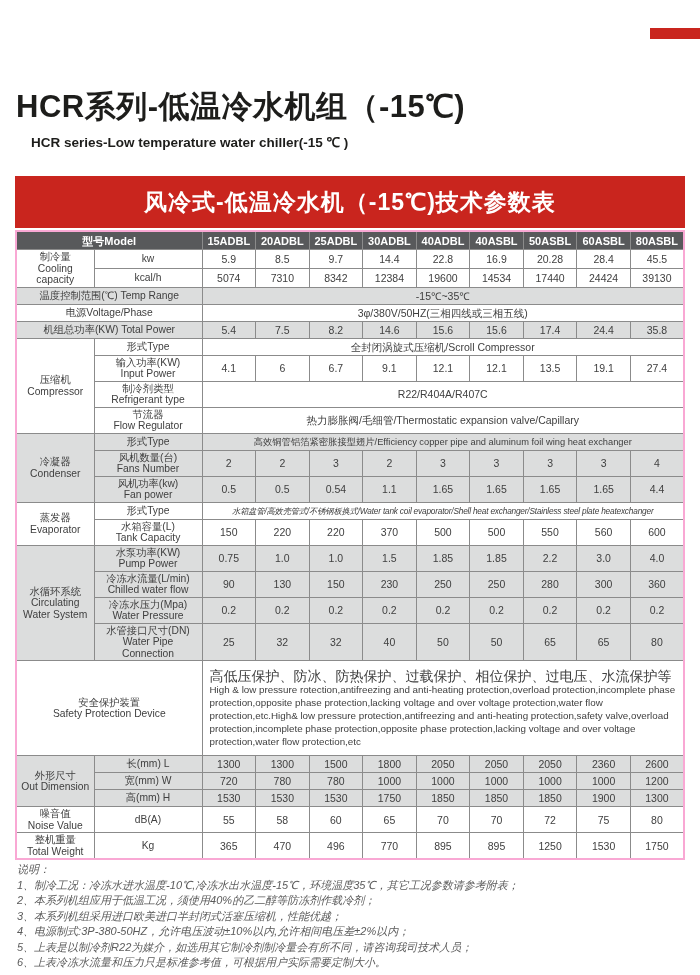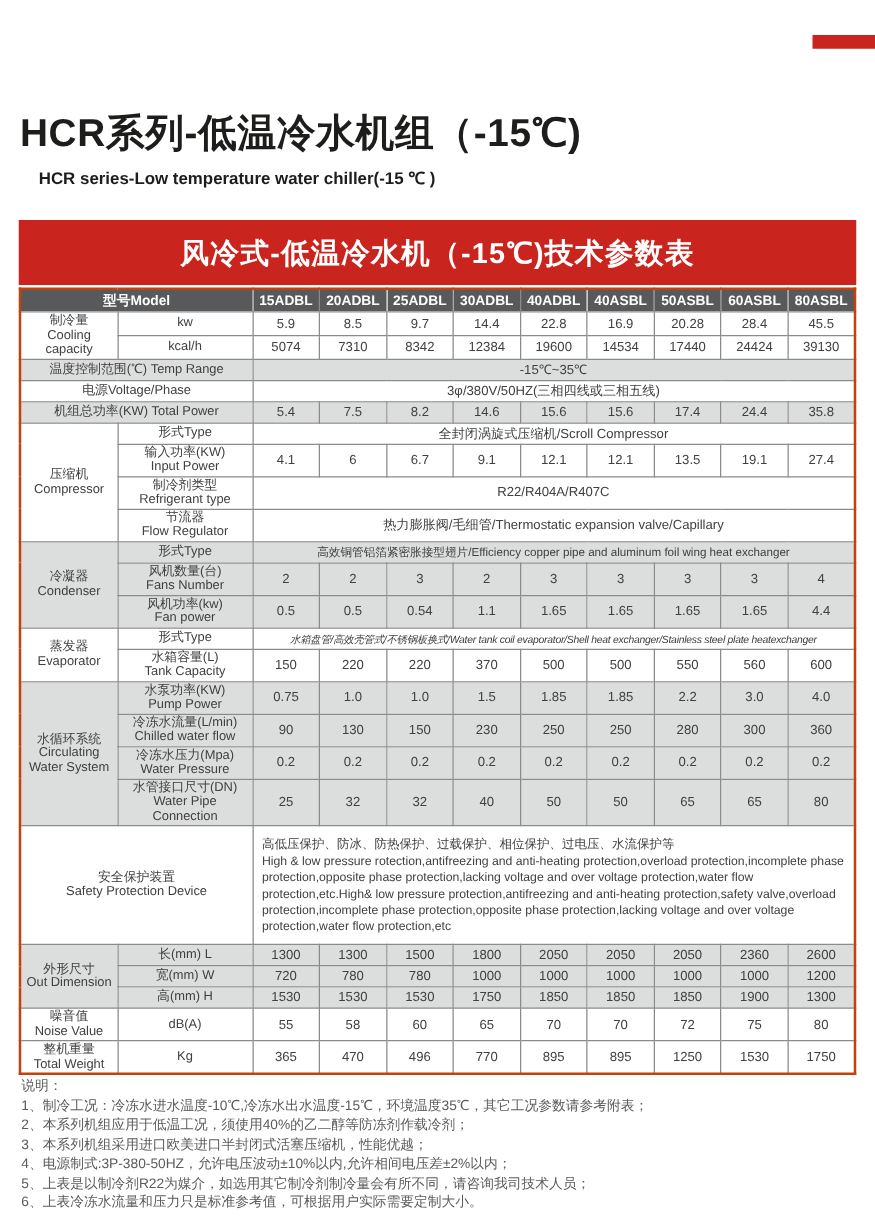--- a/index.html
+++ b/index.html
@@ -17,45 +17,45 @@
     font-size:13.5px;font-weight:700;color:#1d1d1b;
   }
   .banner{
     position:absolute;left:15px;top:176px;width:670px;height:52px;
     background:#c9251e;display:flex;align-items:center;justify-content:center;
   }
   .banner span{color:#ffffff;font-size:23px;font-weight:700;letter-spacing:1px;}
   table.spec{
     position:absolute;left:15px;top:230px;width:670px;
     border-collapse:collapse;table-layout:fixed;
-    border:2px solid #c2410c;
+    border:2px solid #f9a8d4;
   }
   table.spec td{
     border:1px solid #8b8b8b;color:#404040;background:#ffffff;
     font-size:10.5px;line-height:12px;text-align:center;vertical-align:middle;
     padding:1px 2px;height:14px;overflow:hidden;
   }
   table.spec tr.dark td{
     background:#58595b;color:#ffffff;font-weight:700;font-size:11px;height:15px;
     border-color:#8b8b8b;
   }
   table.spec td.shade{background:#dcdddd;}
   table.spec td.lbl{font-size:10.3px;line-height:11.5px;}
   table.spec td .zh{display:block;}
   table.spec td .en{display:block;}
   table.spec td.sz-s{font-size:9.3px;}
   table.spec td.sz-xs{font-size:8.3px;letter-spacing:-0.2px;font-style:italic;}
   table.spec td.span-left{text-align:left;padding:4px 7px;height:86px;vertical-align:middle;}
-  .safety-zh{font-size:10px;line-height:14px;}
+  .safety-zh{font-size:14px;line-height:14px;}
   .safety-en{font-size:9.8px;line-height:13px;}
   .notes{
     position:absolute;left:17px;top:862px;width:666px;
     font-size:11px;color:#5b5b5b;line-height:15.5px;
   }
-  .notes .note{white-space:nowrap;}
+  .notes .note{white-space:nowrap;font-style:italic;}
 </style>
 </head>
 <body>
 
 <div class="page">
   <div class="top-bar" style="background: rgb(201, 37, 30);"></div>
   <h1 class="title">HCR系列-低温冷水机组（-15℃)</h1>
   <div class="subtitle">HCR series-Low temperature water chiller(-15 ℃ )</div>
   <div class="banner" style="background: rgb(201, 37, 30);">
     <span>风冷式-低温冷水机（-15℃)技术参数表</span>

